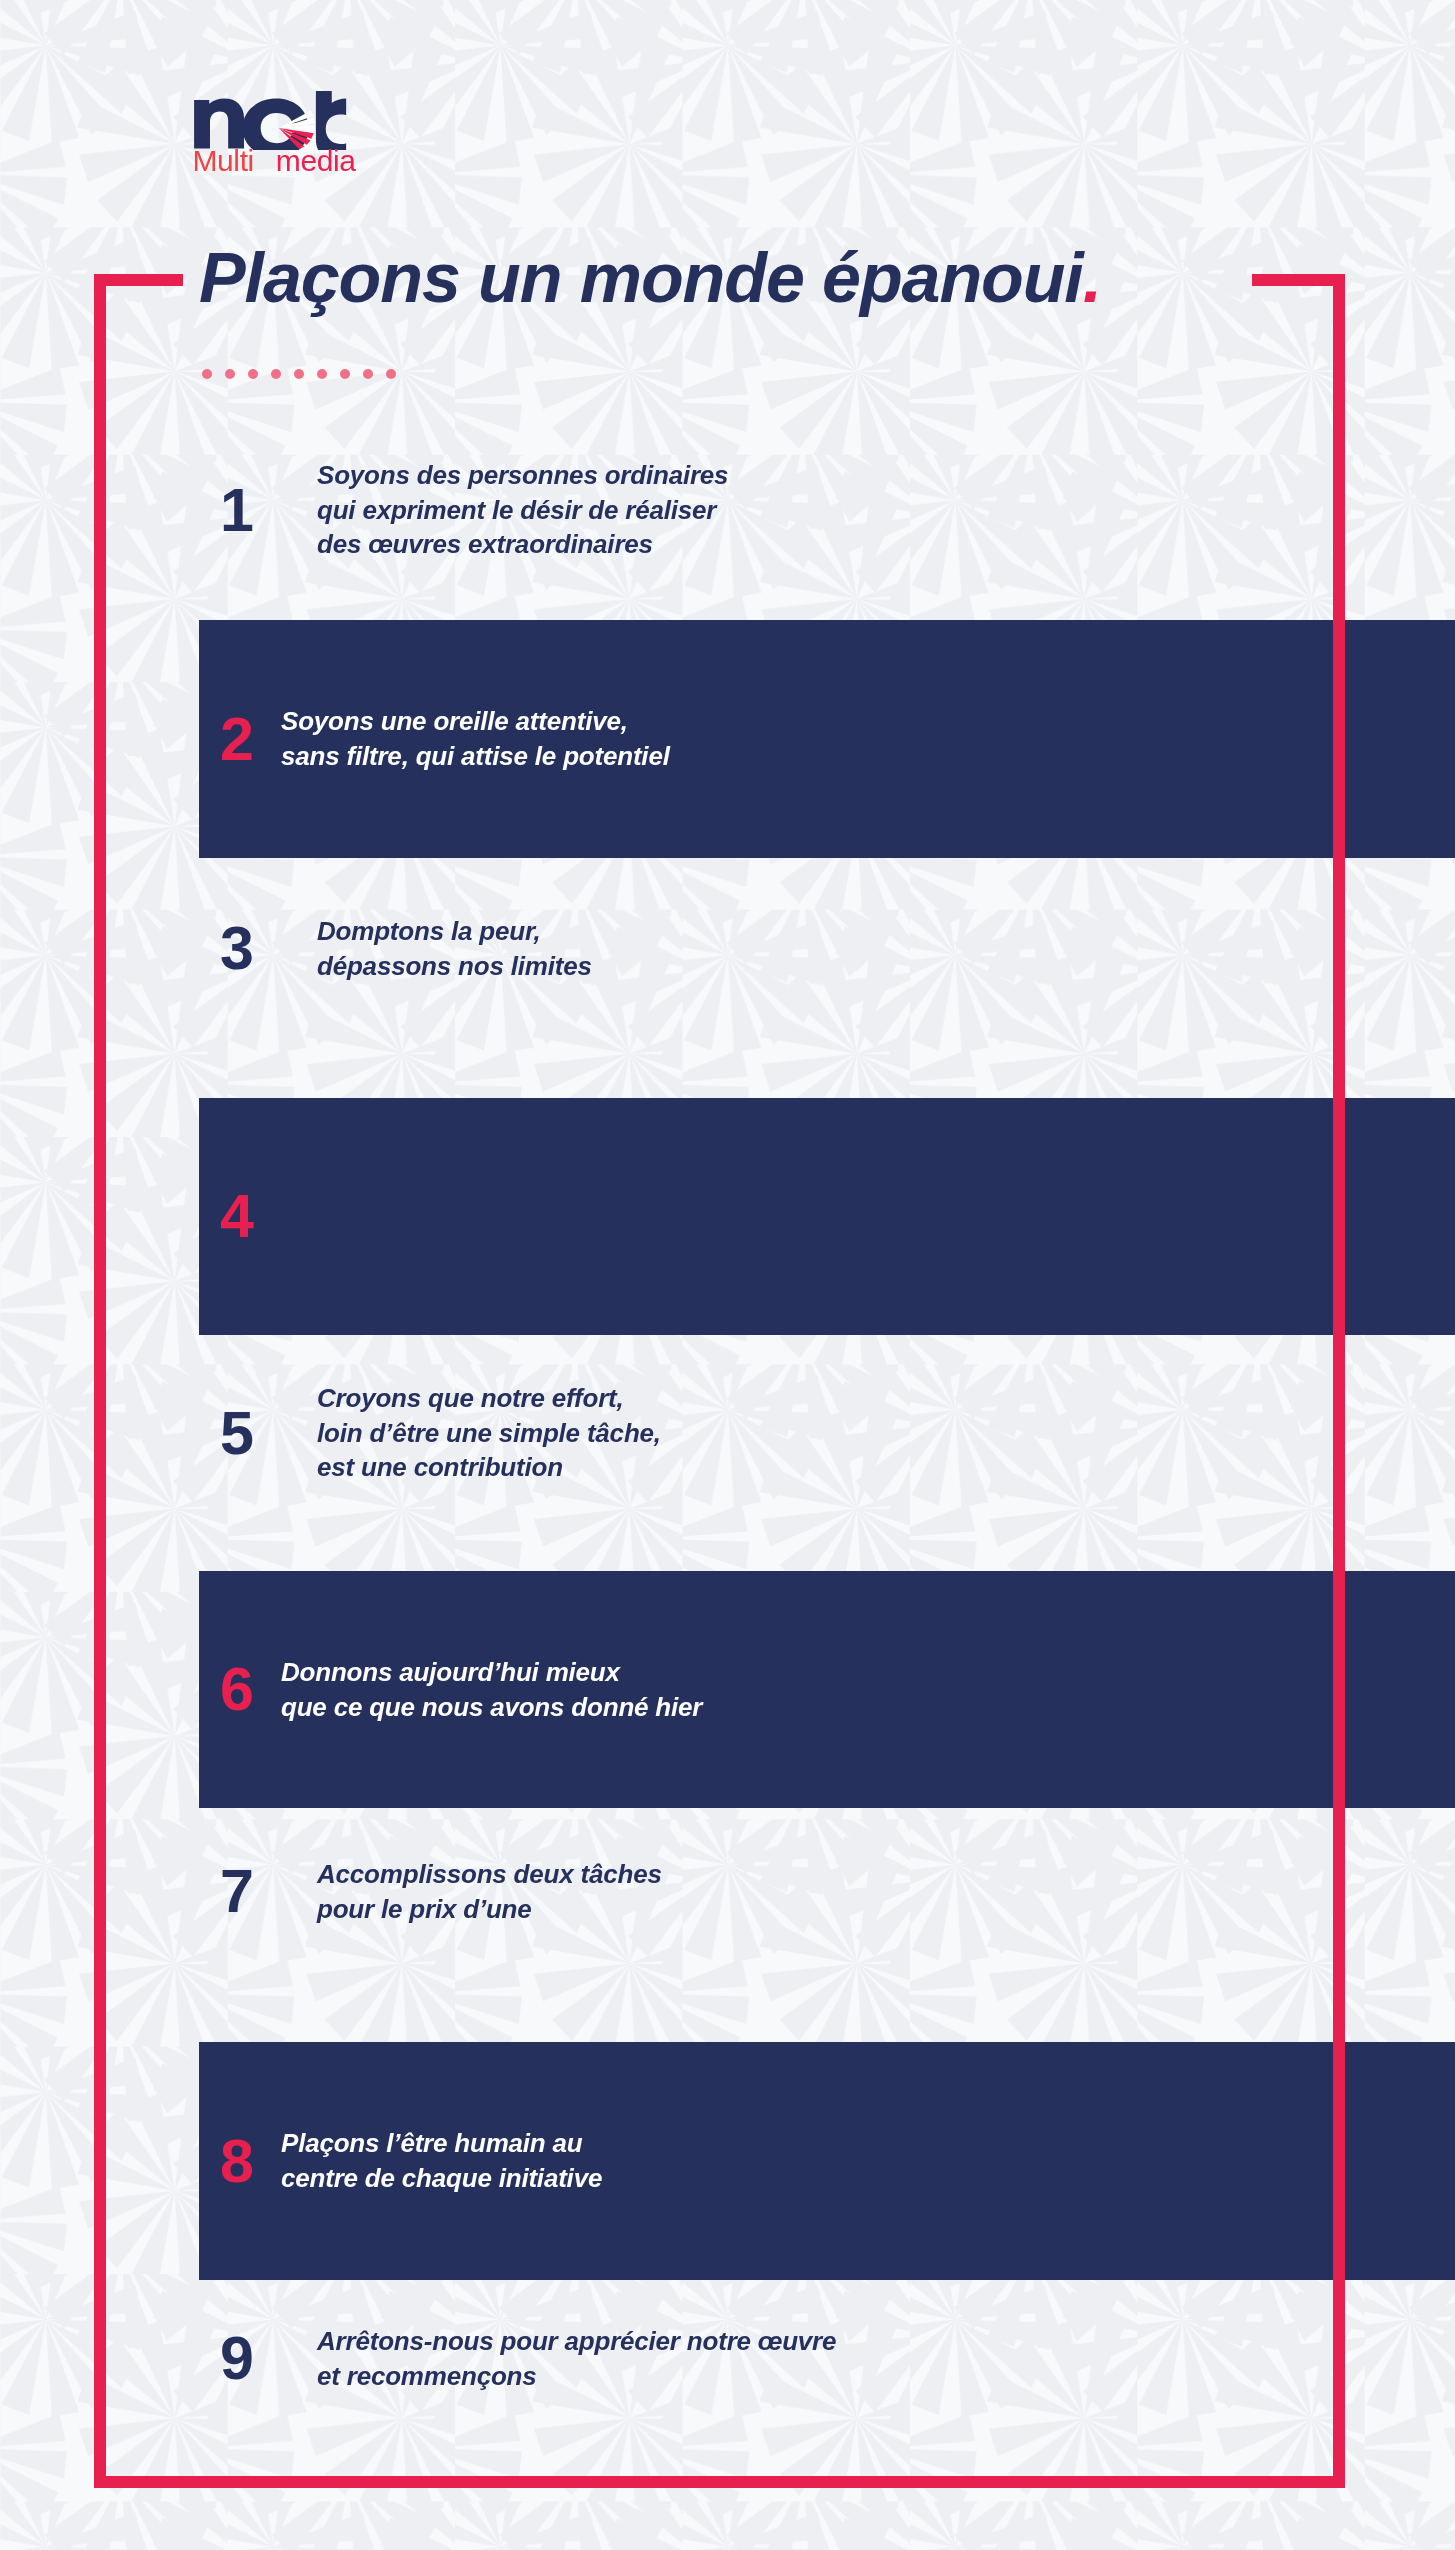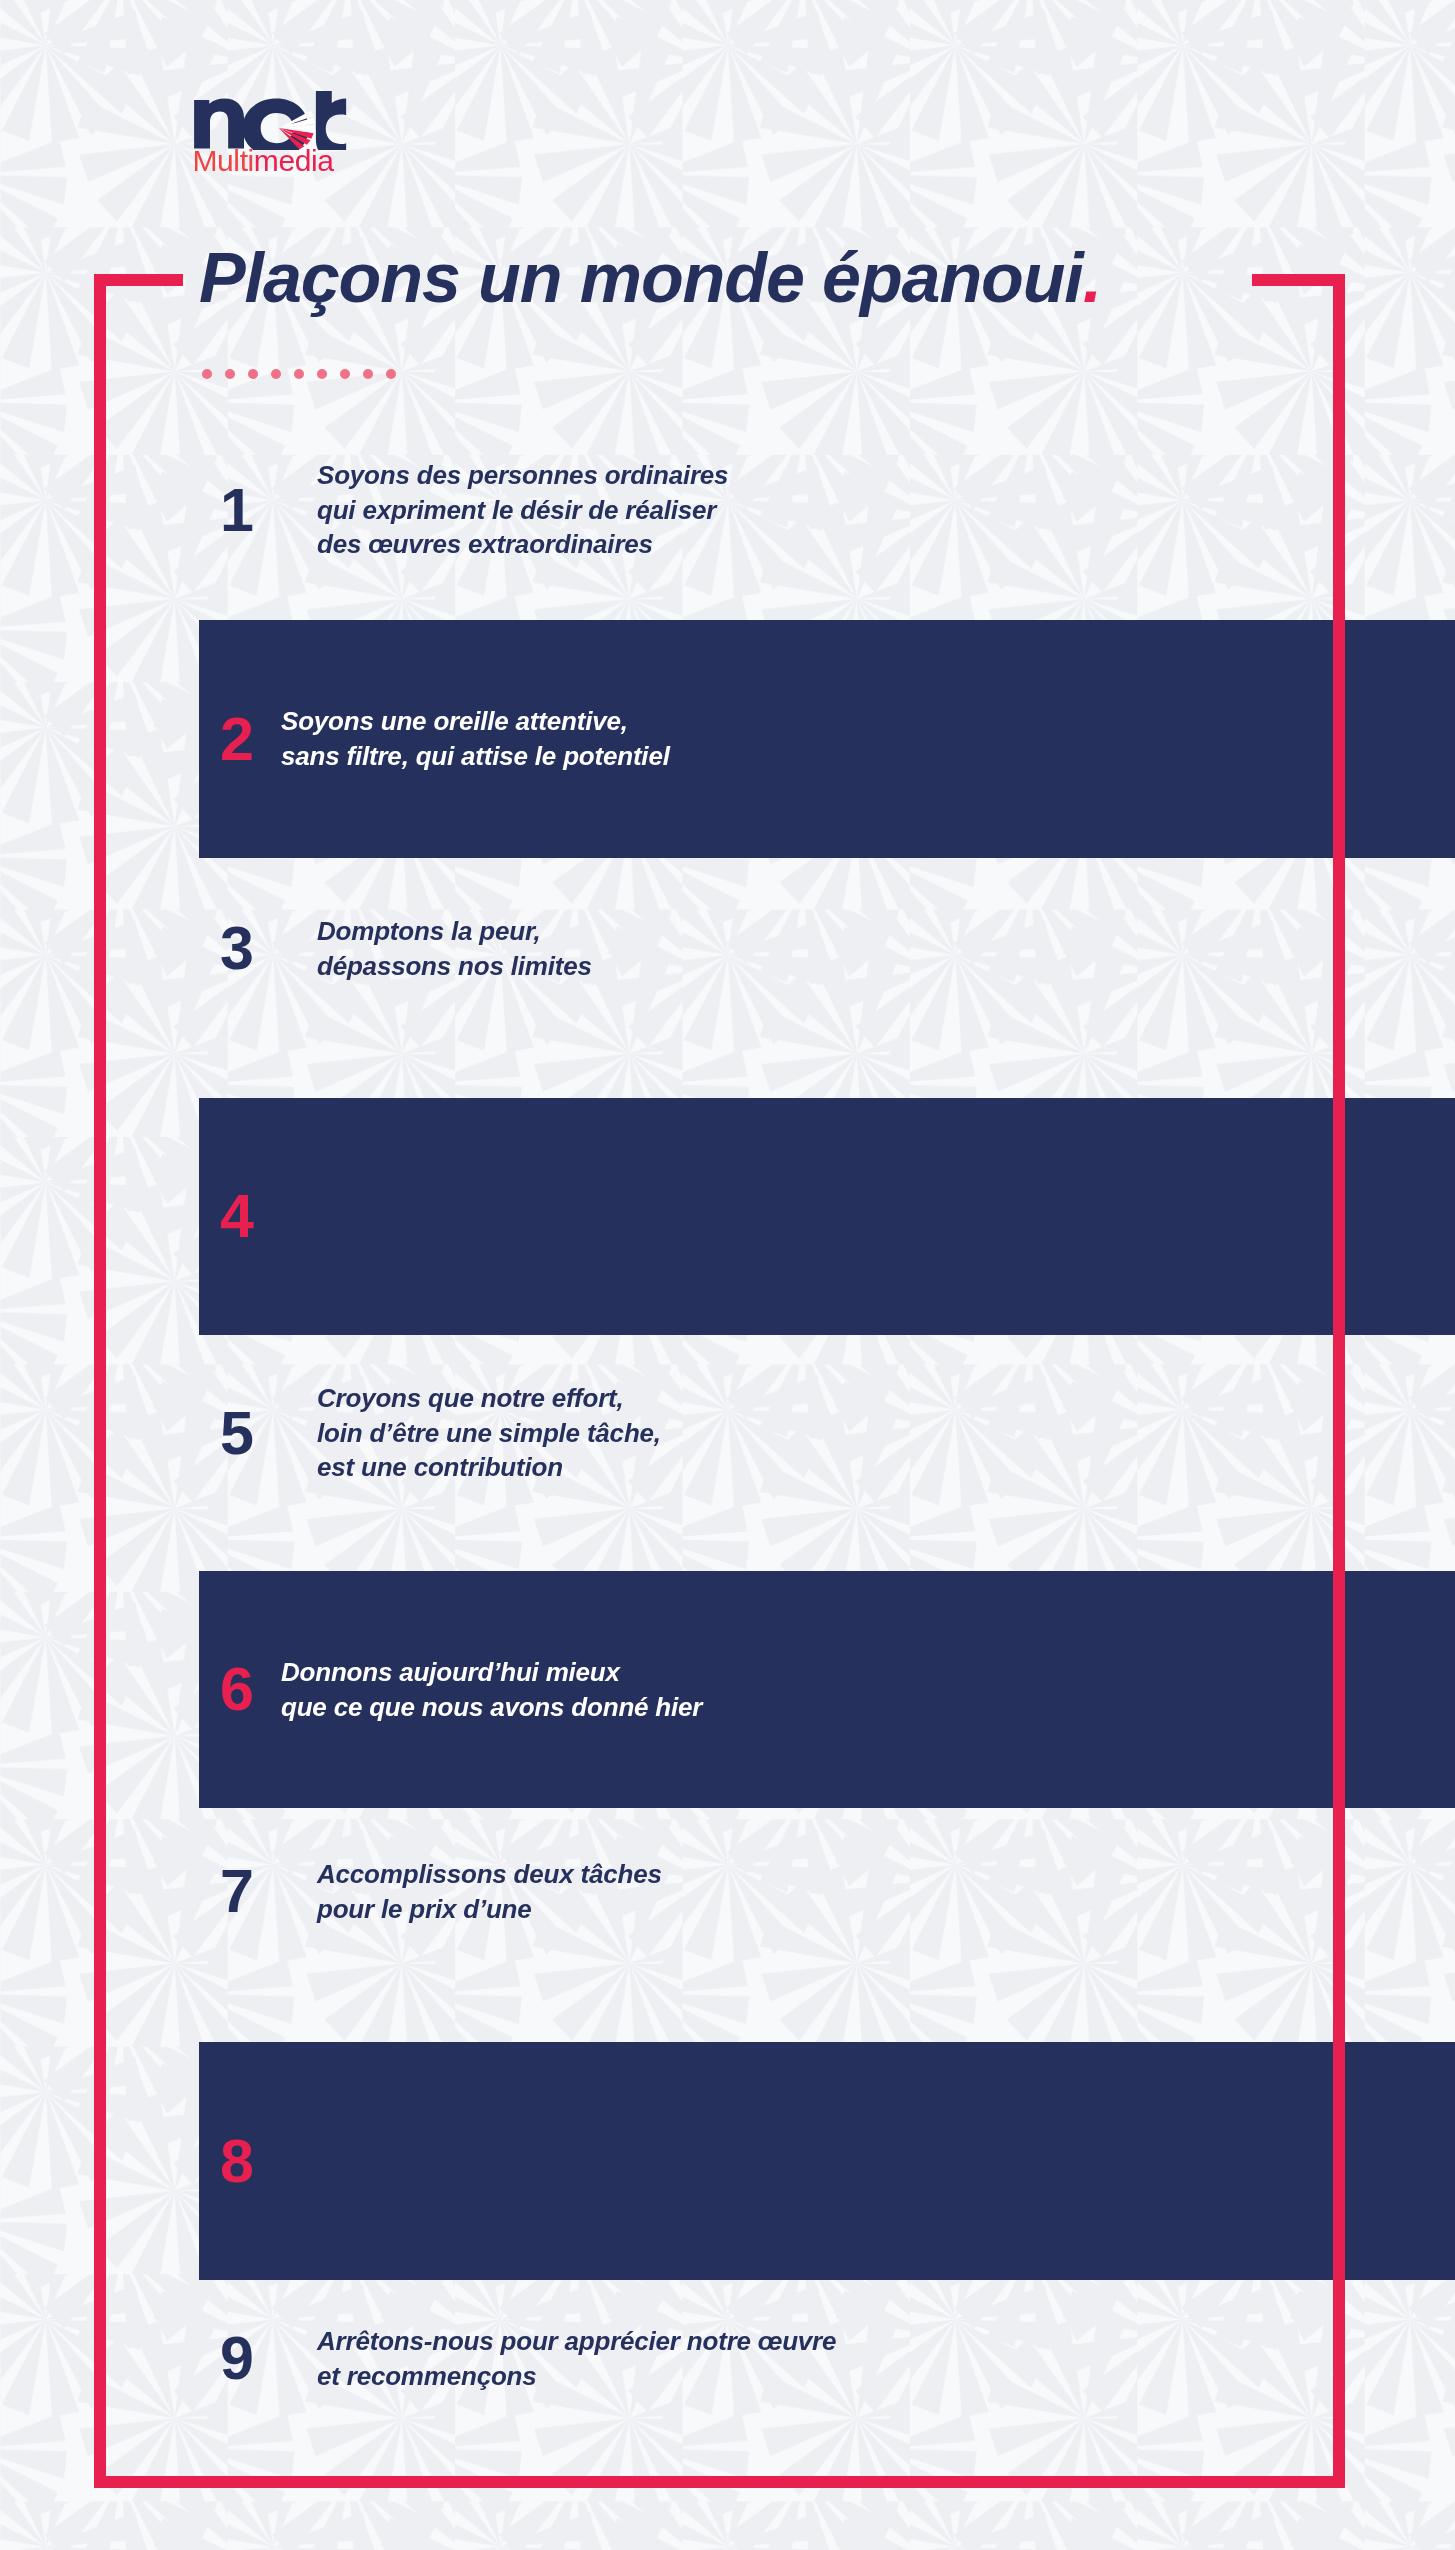--- a/index.html
+++ b/index.html
@@ -39,21 +39,21 @@
   #logo-mark { display:block; }
   #logo-word {
     font-size:30px;
     letter-spacing:-0.4px;
     margin-top:-4.5px;
     margin-left:1.5px;
     line-height:1;
     white-space:nowrap;
   }
   #logo-word .w1 { color:#ef4444; }
-  #logo-word .w2 { color:#e8२; }
+  #logo-word .w2 { color:#e8२;padding-left:22px; }
   #logo-word .w2 { color:#e8214f; }
 
   
   .frame-line { position:absolute; background:#e8204f; z-index:5; }
   #frame-left        { left:94px;  top:274px;  width:12px;  height:2214px; }
   #frame-bottom      { left:94px;  top:2476px; width:1251px; height:12px; }
   #frame-top-left    { left:94px;  top:274px;  width:89px; height:12px; }
   #frame-top-right   { left:1252px; top:274px;  width:92px; height:12px; }
   #frame-right       { left:1333px; top:274px;  width:12px;  height:2214px; }
 
@@ -247,20 +247,22 @@
         <div class="item-text">Donnons aujourd’hui mieux
 que ce que nous avons donné hier</div>
       </div>
       <div class="item light" style="top: 1850px; height: 83px;">
         <div class="item-num">7</div>
         <div class="item-text">Accomplissons deux tâches
 pour le prix d’une</div>
       </div>
       <div class="item dark" style="top: 2042px; height: 238px;">
         <div class="item-num">8</div>
+        <div class="item-text">Plaçons l’être humain au
+centre de chaque initiative</div>
       </div>
       <div class="item light" style="top: 2317px; height: 83px;">
         <div class="item-num">9</div>
         <div class="item-text">Arrêtons-nous pour apprécier notre œuvre
 et recommençons</div>
       </div>
     </div>
 
 </div>
 

